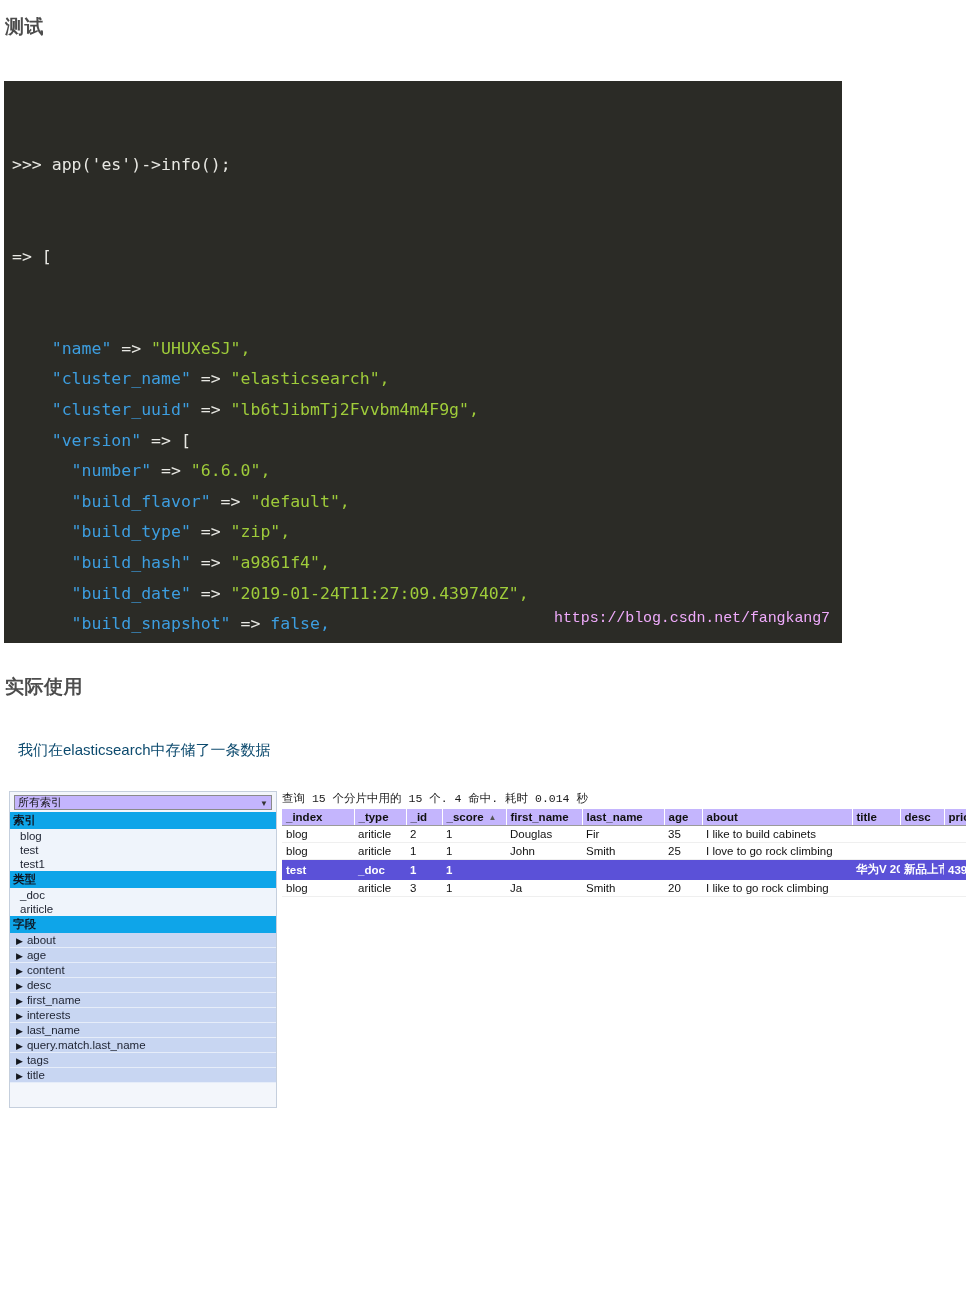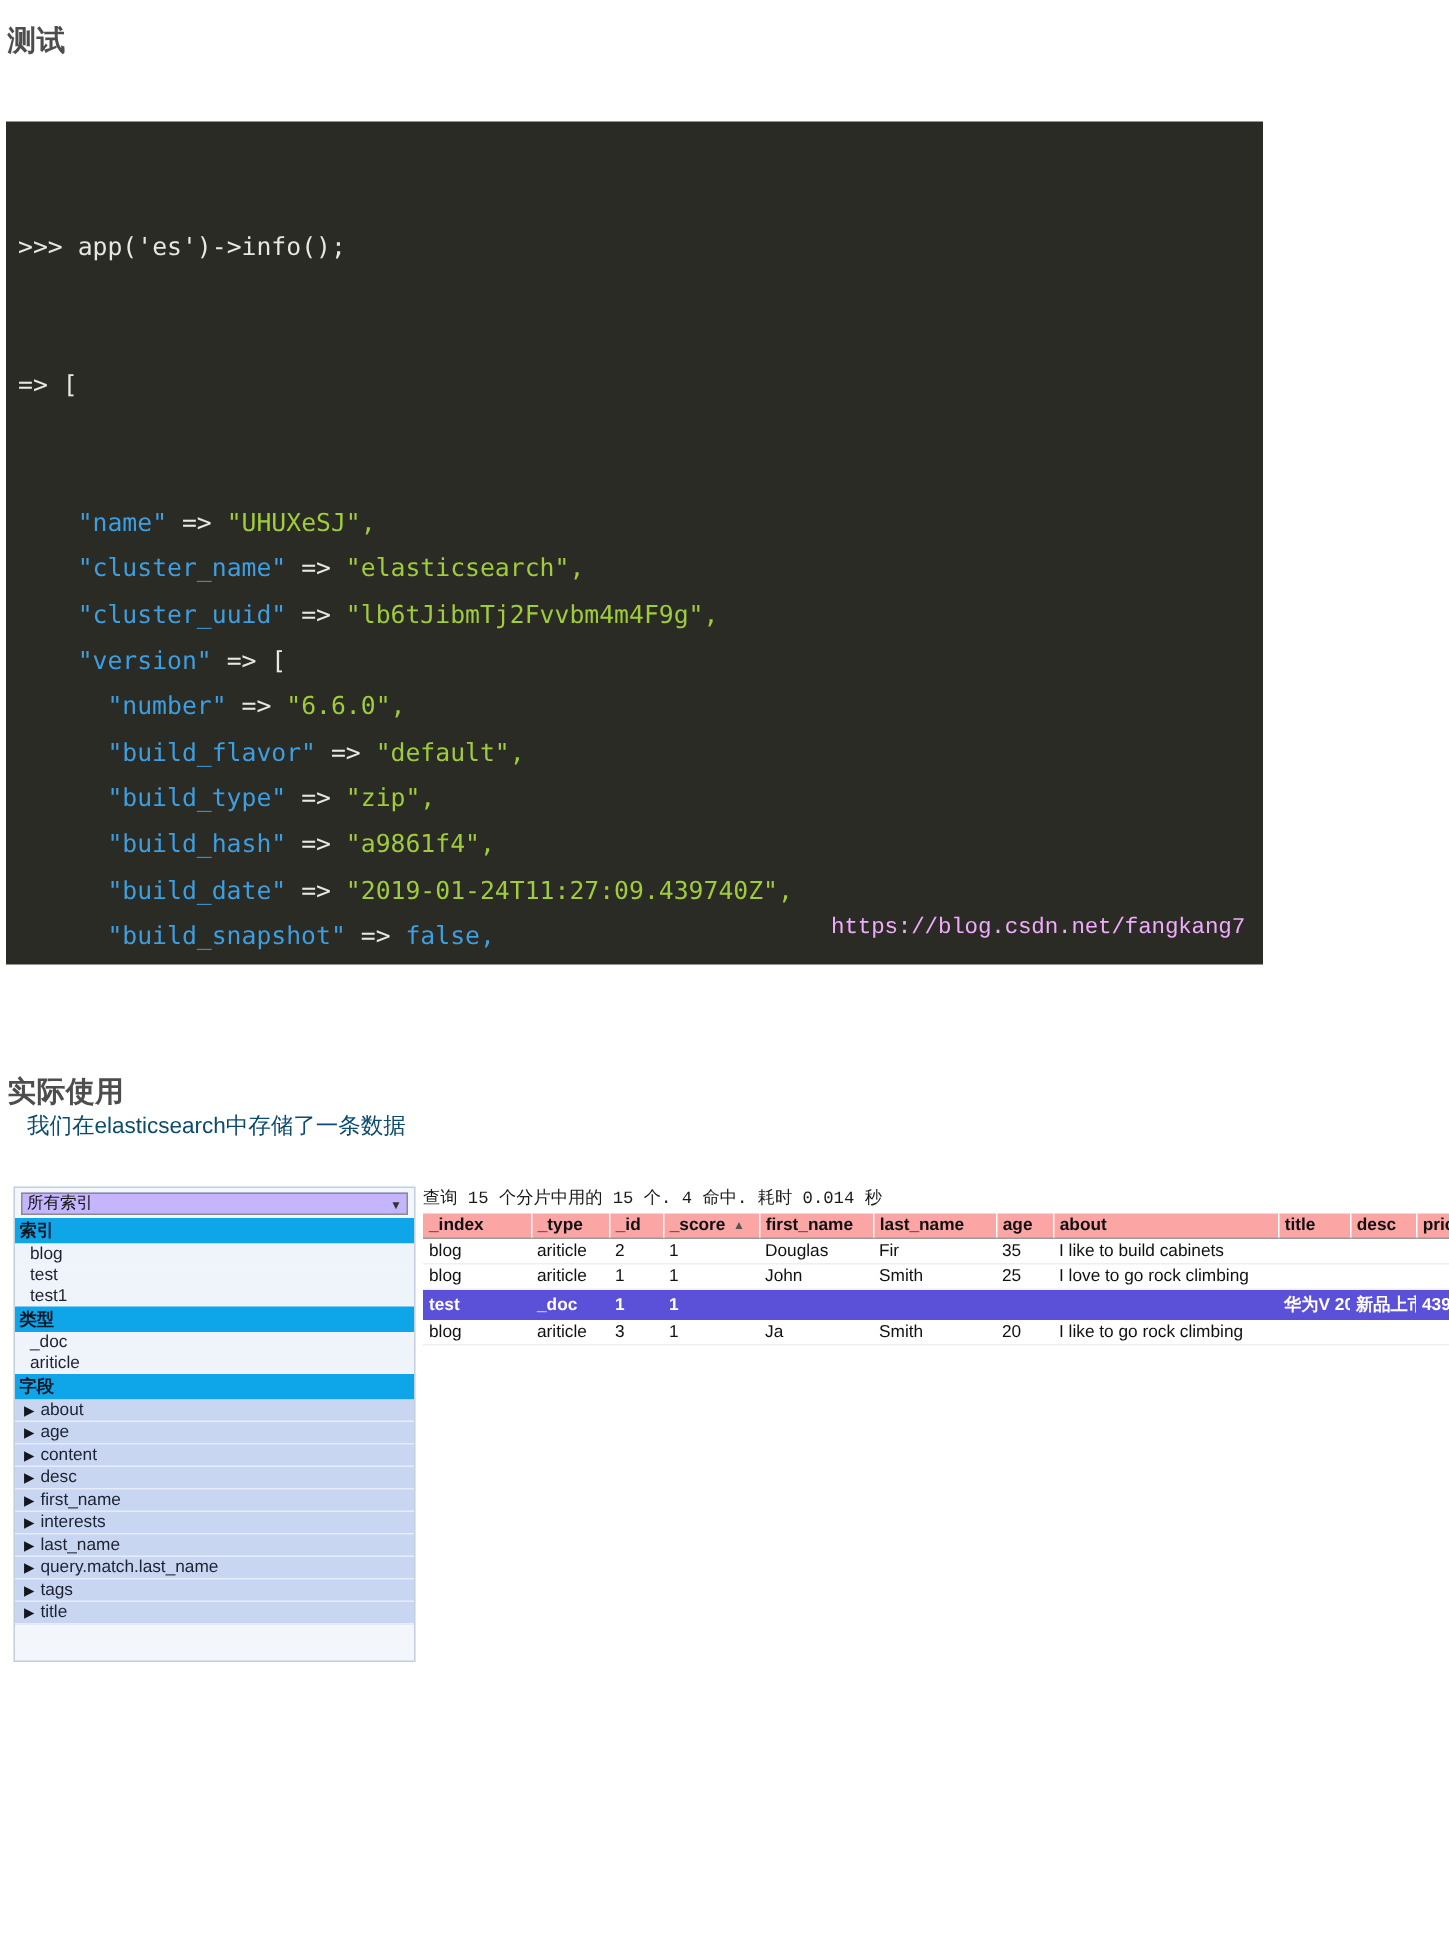--- a/index.html
+++ b/index.html
@@ -16,21 +16,21 @@
 
   
   .h-sec {
     position: absolute;
     font-size: 19px;
     font-weight: bold;
     color: #4d4d4d;
     letter-spacing: .5px;
   }
   #heading-test { left: 5px; top: 14px; }
-  #heading-usage { left: 5px; top: 715px; }
+  #heading-usage { left: 5px; top: 674px; }
   #para-usage {
     position: absolute;
     left: 18px; top: 741px;
     font-size: 15px;
     color: #0c4a6e;
   }
 
   
   #terminal {
     position: absolute;
@@ -134,21 +134,21 @@
     font-family: Liberation Mono, monospace;
   }
   table.res {
     border-collapse: collapse;
     width: 670px;
     font-size: 11.5px;
     color: #111;
     table-layout: fixed;
   }
   table.res th {
-    background: #fca5a5;
+    background: #c4b5fd;
     border-right: 1px solid #ffffff;
     border-bottom: 1px solid #9a9a9a;
     text-align: left;
     font-weight: bold;
     padding: 2px 4px;
     font-size: 11.5px;
     white-space: nowrap;
     cursor: pointer;
   }
   table.res td {

